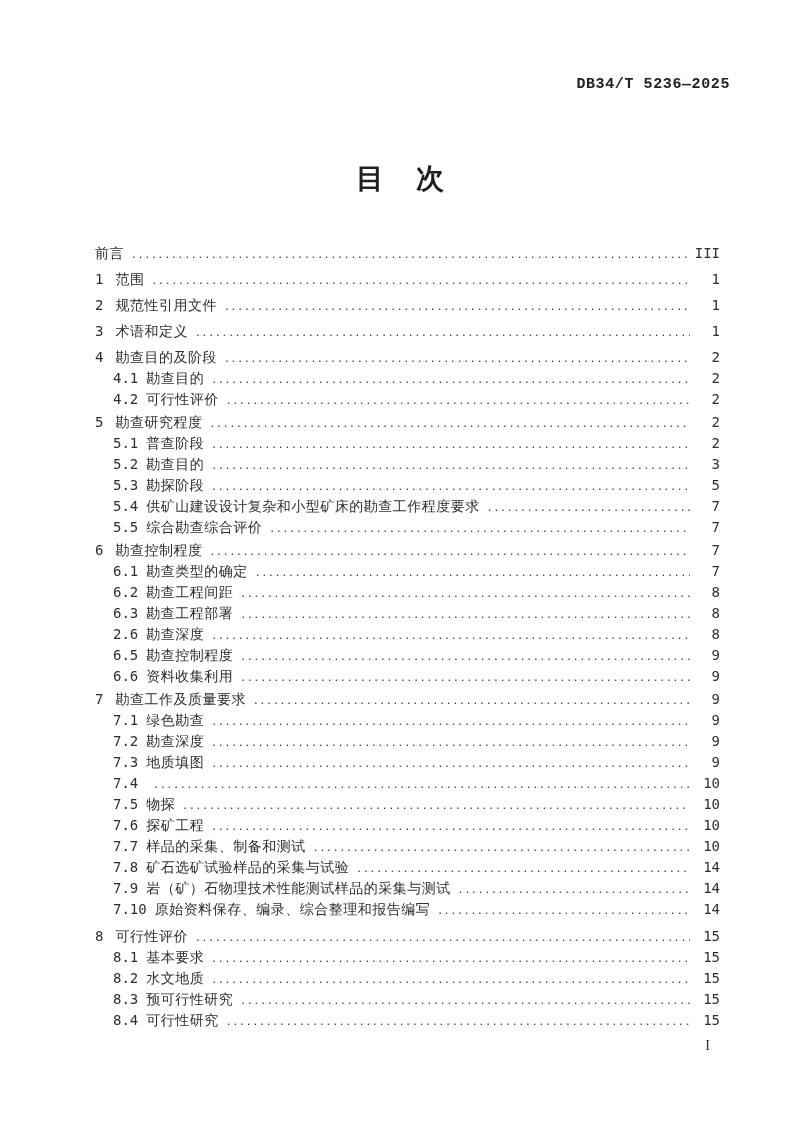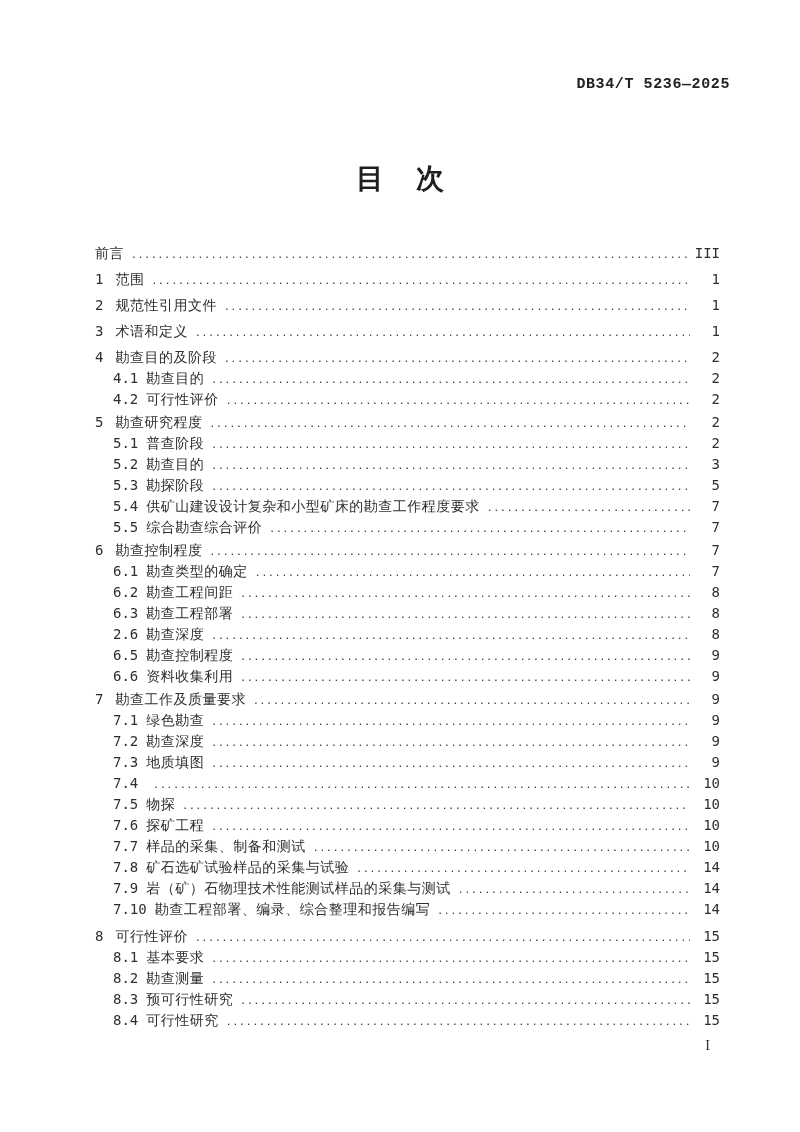--- a/index.html
+++ b/index.html
@@ -234,39 +234,39 @@
     <span class="pg" data-name="toc-entry-page">14</span>
   </div>
       <div class="toc-row lvl1" data-name="toc-entry-7-9">
     <span class="num" data-name="toc-entry-number">7.9</span>
     <span class="ttl" data-name="toc-entry-title">岩（矿）石物理技术性能测试样品的采集与测试</span>
     <span class="leader" data-name="toc-dot-leader">................................................................................................................................................................</span>
     <span class="pg" data-name="toc-entry-page">14</span>
   </div>
       <div class="toc-row lvl1" data-name="toc-entry-7-10">
     <span class="num" data-name="toc-entry-number">7.10</span>
-    <span class="ttl" data-name="toc-entry-title">勘查工程部署、编录、综合整理和报告编写</span>
+    <span class="ttl" data-name="toc-entry-title">原始资料保存、编录、综合整理和报告编写</span>
     <span class="leader" data-name="toc-dot-leader">................................................................................................................................................................</span>
     <span class="pg" data-name="toc-entry-page">14</span>
   </div>
       <div class="toc-row lvl0" data-name="toc-entry-8">
     <span class="num" data-name="toc-entry-number">8</span>
     <span class="ttl" data-name="toc-entry-title">可行性评价</span>
     <span class="leader" data-name="toc-dot-leader">................................................................................................................................................................</span>
     <span class="pg" data-name="toc-entry-page">15</span>
   </div>
       <div class="toc-row lvl1" data-name="toc-entry-8-1">
     <span class="num" data-name="toc-entry-number">8.1</span>
     <span class="ttl" data-name="toc-entry-title">基本要求</span>
     <span class="leader" data-name="toc-dot-leader">................................................................................................................................................................</span>
     <span class="pg" data-name="toc-entry-page">15</span>
   </div>
       <div class="toc-row lvl1" data-name="toc-entry-8-2">
     <span class="num" data-name="toc-entry-number">8.2</span>
-    <span class="ttl" data-name="toc-entry-title">勘查测量</span>
+    <span class="ttl" data-name="toc-entry-title">水文地质</span>
     <span class="leader" data-name="toc-dot-leader">................................................................................................................................................................</span>
     <span class="pg" data-name="toc-entry-page">15</span>
   </div>
       <div class="toc-row lvl1" data-name="toc-entry-8-3">
     <span class="num" data-name="toc-entry-number">8.3</span>
     <span class="ttl" data-name="toc-entry-title">预可行性研究</span>
     <span class="leader" data-name="toc-dot-leader">................................................................................................................................................................</span>
     <span class="pg" data-name="toc-entry-page">15</span>
   </div>
       <div class="toc-row lvl1" data-name="toc-entry-8-4">

